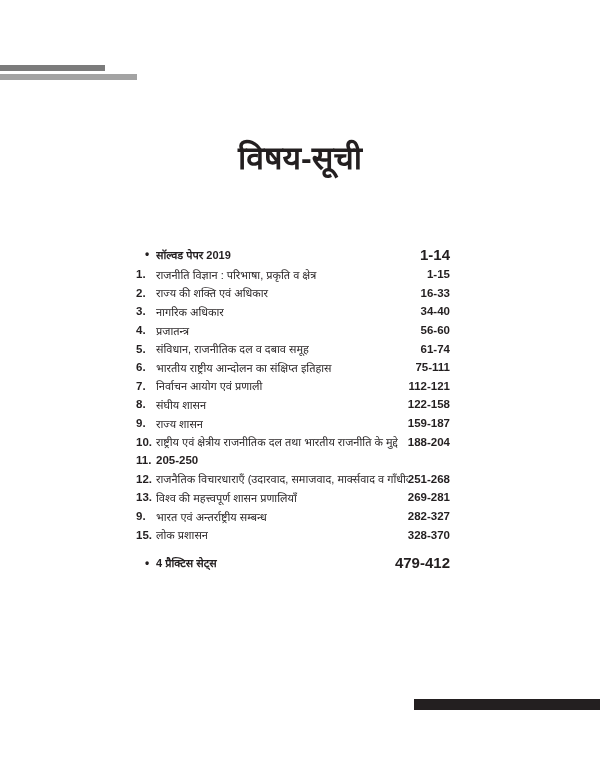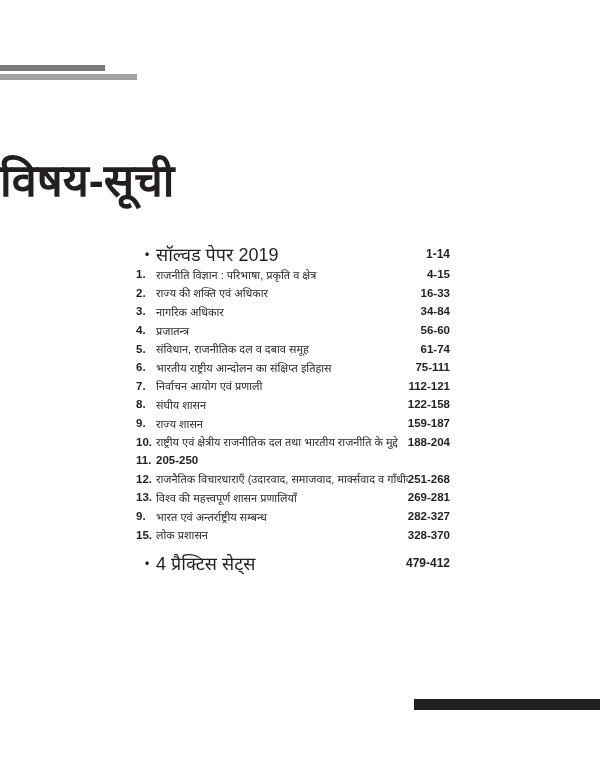--- a/index.html
+++ b/index.html
@@ -16,23 +16,23 @@
   }
   .bar-top-dark {
     position: absolute; left: 0; top: 65px;
     width: 105px; height: 6px;
   }
   .bar-top-light {
     position: absolute; left: 0; top: 74px;
     width: 137px; height: 6px;
   }
   .main-title {
-    position: absolute; top: 155px; left: 0; width: 100%;
-    text-align: left;
-    font-size: 45px;
+    position: absolute; top: 140px; left: 0; width: 100%;
+    text-align: center;
+    font-size: 32px;
     font-weight: bold;
     color: #231f20;
     line-height: 1.15;
   }
   .toc {
     position: absolute;
     left: 136px;
     top: 243px;
     width: 314px;
   }
@@ -54,22 +54,22 @@
     padding-right: 4px;
   }
   .row .pages {
     flex-shrink: 0;
     text-align: right;
     font-size: 11.5px;
     font-weight: 600;
   }
   .row.item { height: 18.6px; }
   .row.strong { height: 22px; }
-  .row.strong .title { font-size: 18px; font-weight: normal; }
-  .row.strong .pages { font-size: 12px; font-weight: bold; }
+  .row.strong .title { font-size: 11px; font-weight: bold; }
+  .row.strong .pages { font-size: 15px; font-weight: bold; }
   .footer-row { margin-top: 8px; }
   .bar-bottom {
     position: absolute; left: 414px; top: 699px;
     width: 186px; height: 11px;
   }
 </style>
 </head>
 <body>
 
 <div class="page">
@@ -84,33 +84,33 @@
     <div class="row strong">
       <span class="bullet">•</span>
       <span class="title">सॉल्वड पेपर 2019</span>
       <span class="pages">1-14</span>
     </div>
 
     <div>
   <div class="row item">
     <span class="num">1.</span>
     <span class="title">राजनीति विज्ञान : परिभाषा, प्रकृति व क्षेत्र</span>
-    <span class="pages">4-15</span>
+    <span class="pages">1-15</span>
   </div>
 
   <div class="row item">
     <span class="num">2.</span>
     <span class="title">राज्य की शक्ति एवं अधिकार</span>
     <span class="pages">16-33</span>
   </div>
 
   <div class="row item">
     <span class="num">3.</span>
     <span class="title">नागरिक अधिकार</span>
-    <span class="pages">34-84</span>
+    <span class="pages">34-40</span>
   </div>
 
   <div class="row item">
     <span class="num">4.</span>
     <span class="title">प्रजातन्त्र</span>
     <span class="pages">56-60</span>
   </div>
 
   <div class="row item">
     <span class="num">5.</span>

